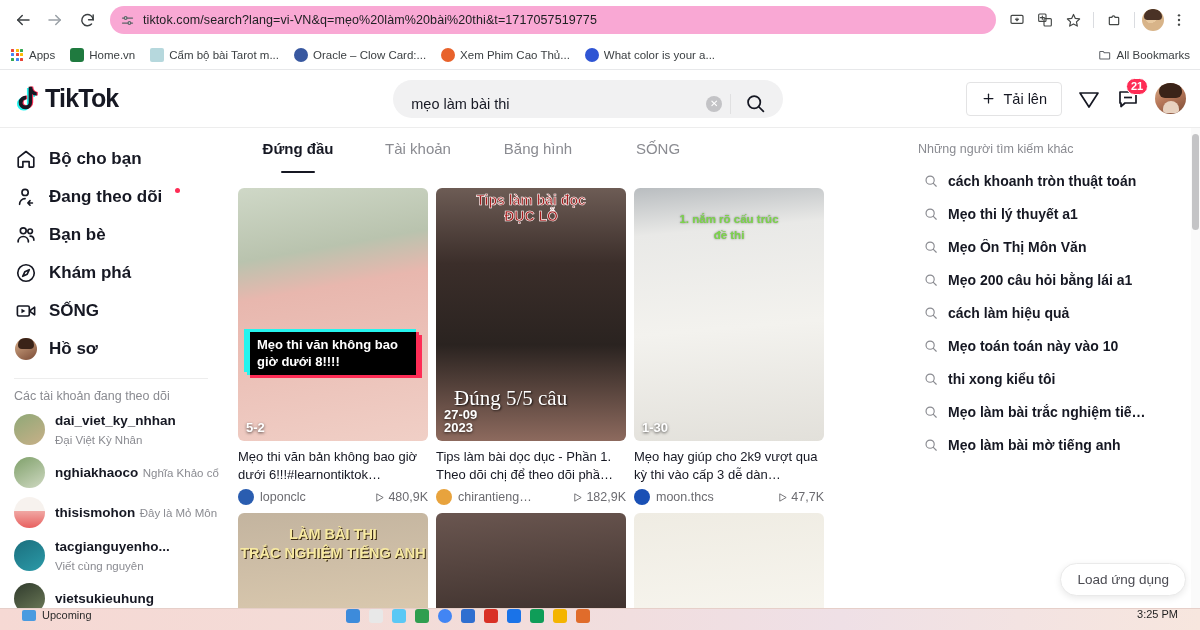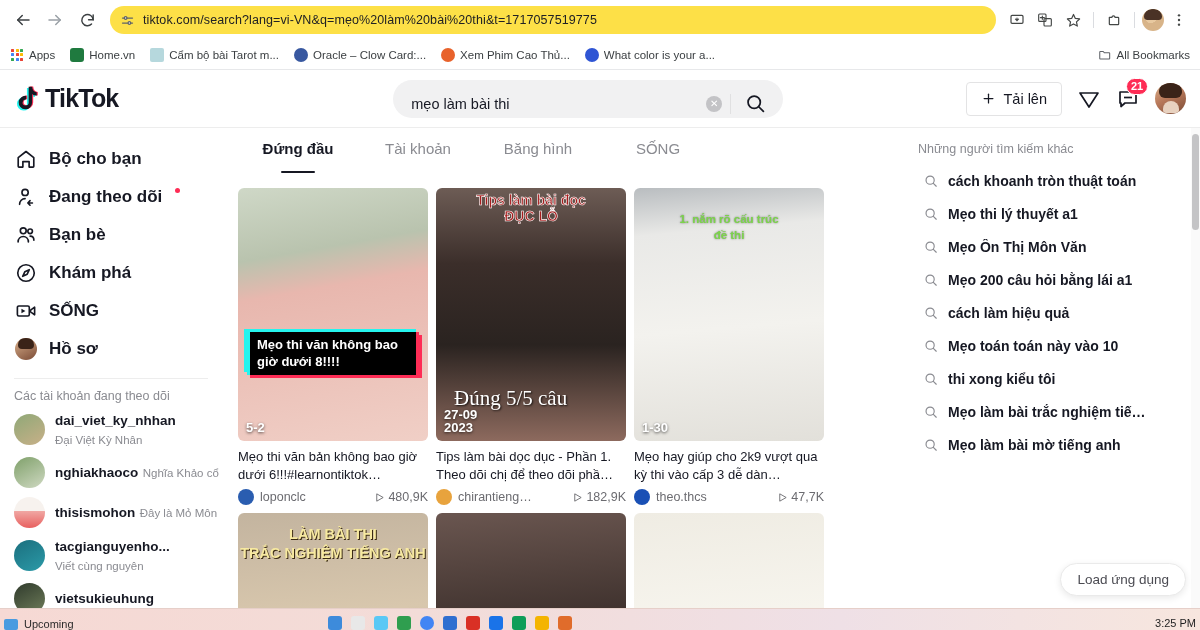--- a/index.html
+++ b/index.html
@@ -16,21 +16,21 @@
     height: 40px; display: flex; align-items: center;
     padding: 0 8px; gap: 2px; background: #fff;
   }
   .nav-btn {
     width: 30px; height: 30px; border-radius: 50%;
     display: flex; align-items: center; justify-content: center;
     color: #3c4043; flex: none;
   }
   .nav-btn svg { display: block; }
   .omnibox {
-    flex: 1; height: 28px; background: #fde047; border-radius: 14px;
+    flex: 1; height: 28px; background: #f9a8d4; border-radius: 14px;
     display: flex; align-items: center; padding: 0 10px; gap: 8px;
     margin: 0 6px; min-width: 0;
   }
   .omnibox .url {
     font-size: 12.5px; color: #202124; white-space: nowrap;
     overflow: hidden; text-overflow: ellipsis; letter-spacing: 0.1px;
   }
   .tb-icon {
     width: 26px; height: 26px; display: flex; align-items: center;
     justify-content: center; color: #444746; flex: none;
@@ -255,21 +255,21 @@
   }
   .scrollbar i {
     position: absolute; top: 6px; left: 1px; width: 7px; height: 96px;
     background: #c4c4c6; border-radius: 4px; display: block;
   }
 
   
   .taskbar {
     position: absolute; left: 0; bottom: 0; width: 1200px; height: 22px;
     background: linear-gradient(90deg,#f6d9d4 0%,#f3dcd8 35%,#efe0e6 70%,#f7e6de 100%);
-    display: flex; align-items: flex-end; padding: 0 4px; gap: 2px;
+    display: flex; align-items: flex-start; padding: 0 22px; gap: 2px;
     border-top: 1px solid #e6cfc9;
   }
   .tb-left { width: 322px; display: flex; align-items: center; }
   .tb-upcoming { font-size: 11px; color: #2b2b2b; display:flex; align-items:center; gap:6px; }
   .tb-up-ico { width: 14px; height: 11px; background:#4a9be0; border-radius:2px; display:block; }
   .tb-apps { display: flex; align-items: center; gap: 9px; flex: 1; }
   .tb-app { width: 14px; height: 14px; border-radius: 3px; display: block; }
   .tb-clock { font-size: 11px; color: #1f1f1f; margin-left: auto; text-align: right; line-height: 1.05; }
 
   .page { position: relative; width: 1200px; height: 630px; overflow: hidden; }
@@ -598,21 +598,21 @@
 
         <div class="card">
           <div class="thumb t3">
             <div class="ov-green" style="white-space:pre-line">1. nắm rõ cấu trúc
 đề thi</div>
             <div class="date-badge">1-30</div>
           </div>
           <div class="caption">Mẹo hay giúp cho 2k9 vượt qua kỳ thi vào cấp 3 dễ dàn…</div>
           <div class="meta">
             <span class="meta-av" style="background:#1a50b5"></span>
-            <span class="meta-user">theo.thcs</span>
+            <span class="meta-user">moon.thcs</span>
             <span class="meta-views">
               <span style="display:flex">
                 <svg width="11" height="11" viewBox="0 0 24 24" fill="none" stroke="currentColor" stroke-width="2" stroke-linejoin="round">
                     <polygon points="6 4 20 12 6 20"></polygon>
                   </svg>
               </span>
               <span>47,7K</span>
             </span>
           </div>
         </div>

